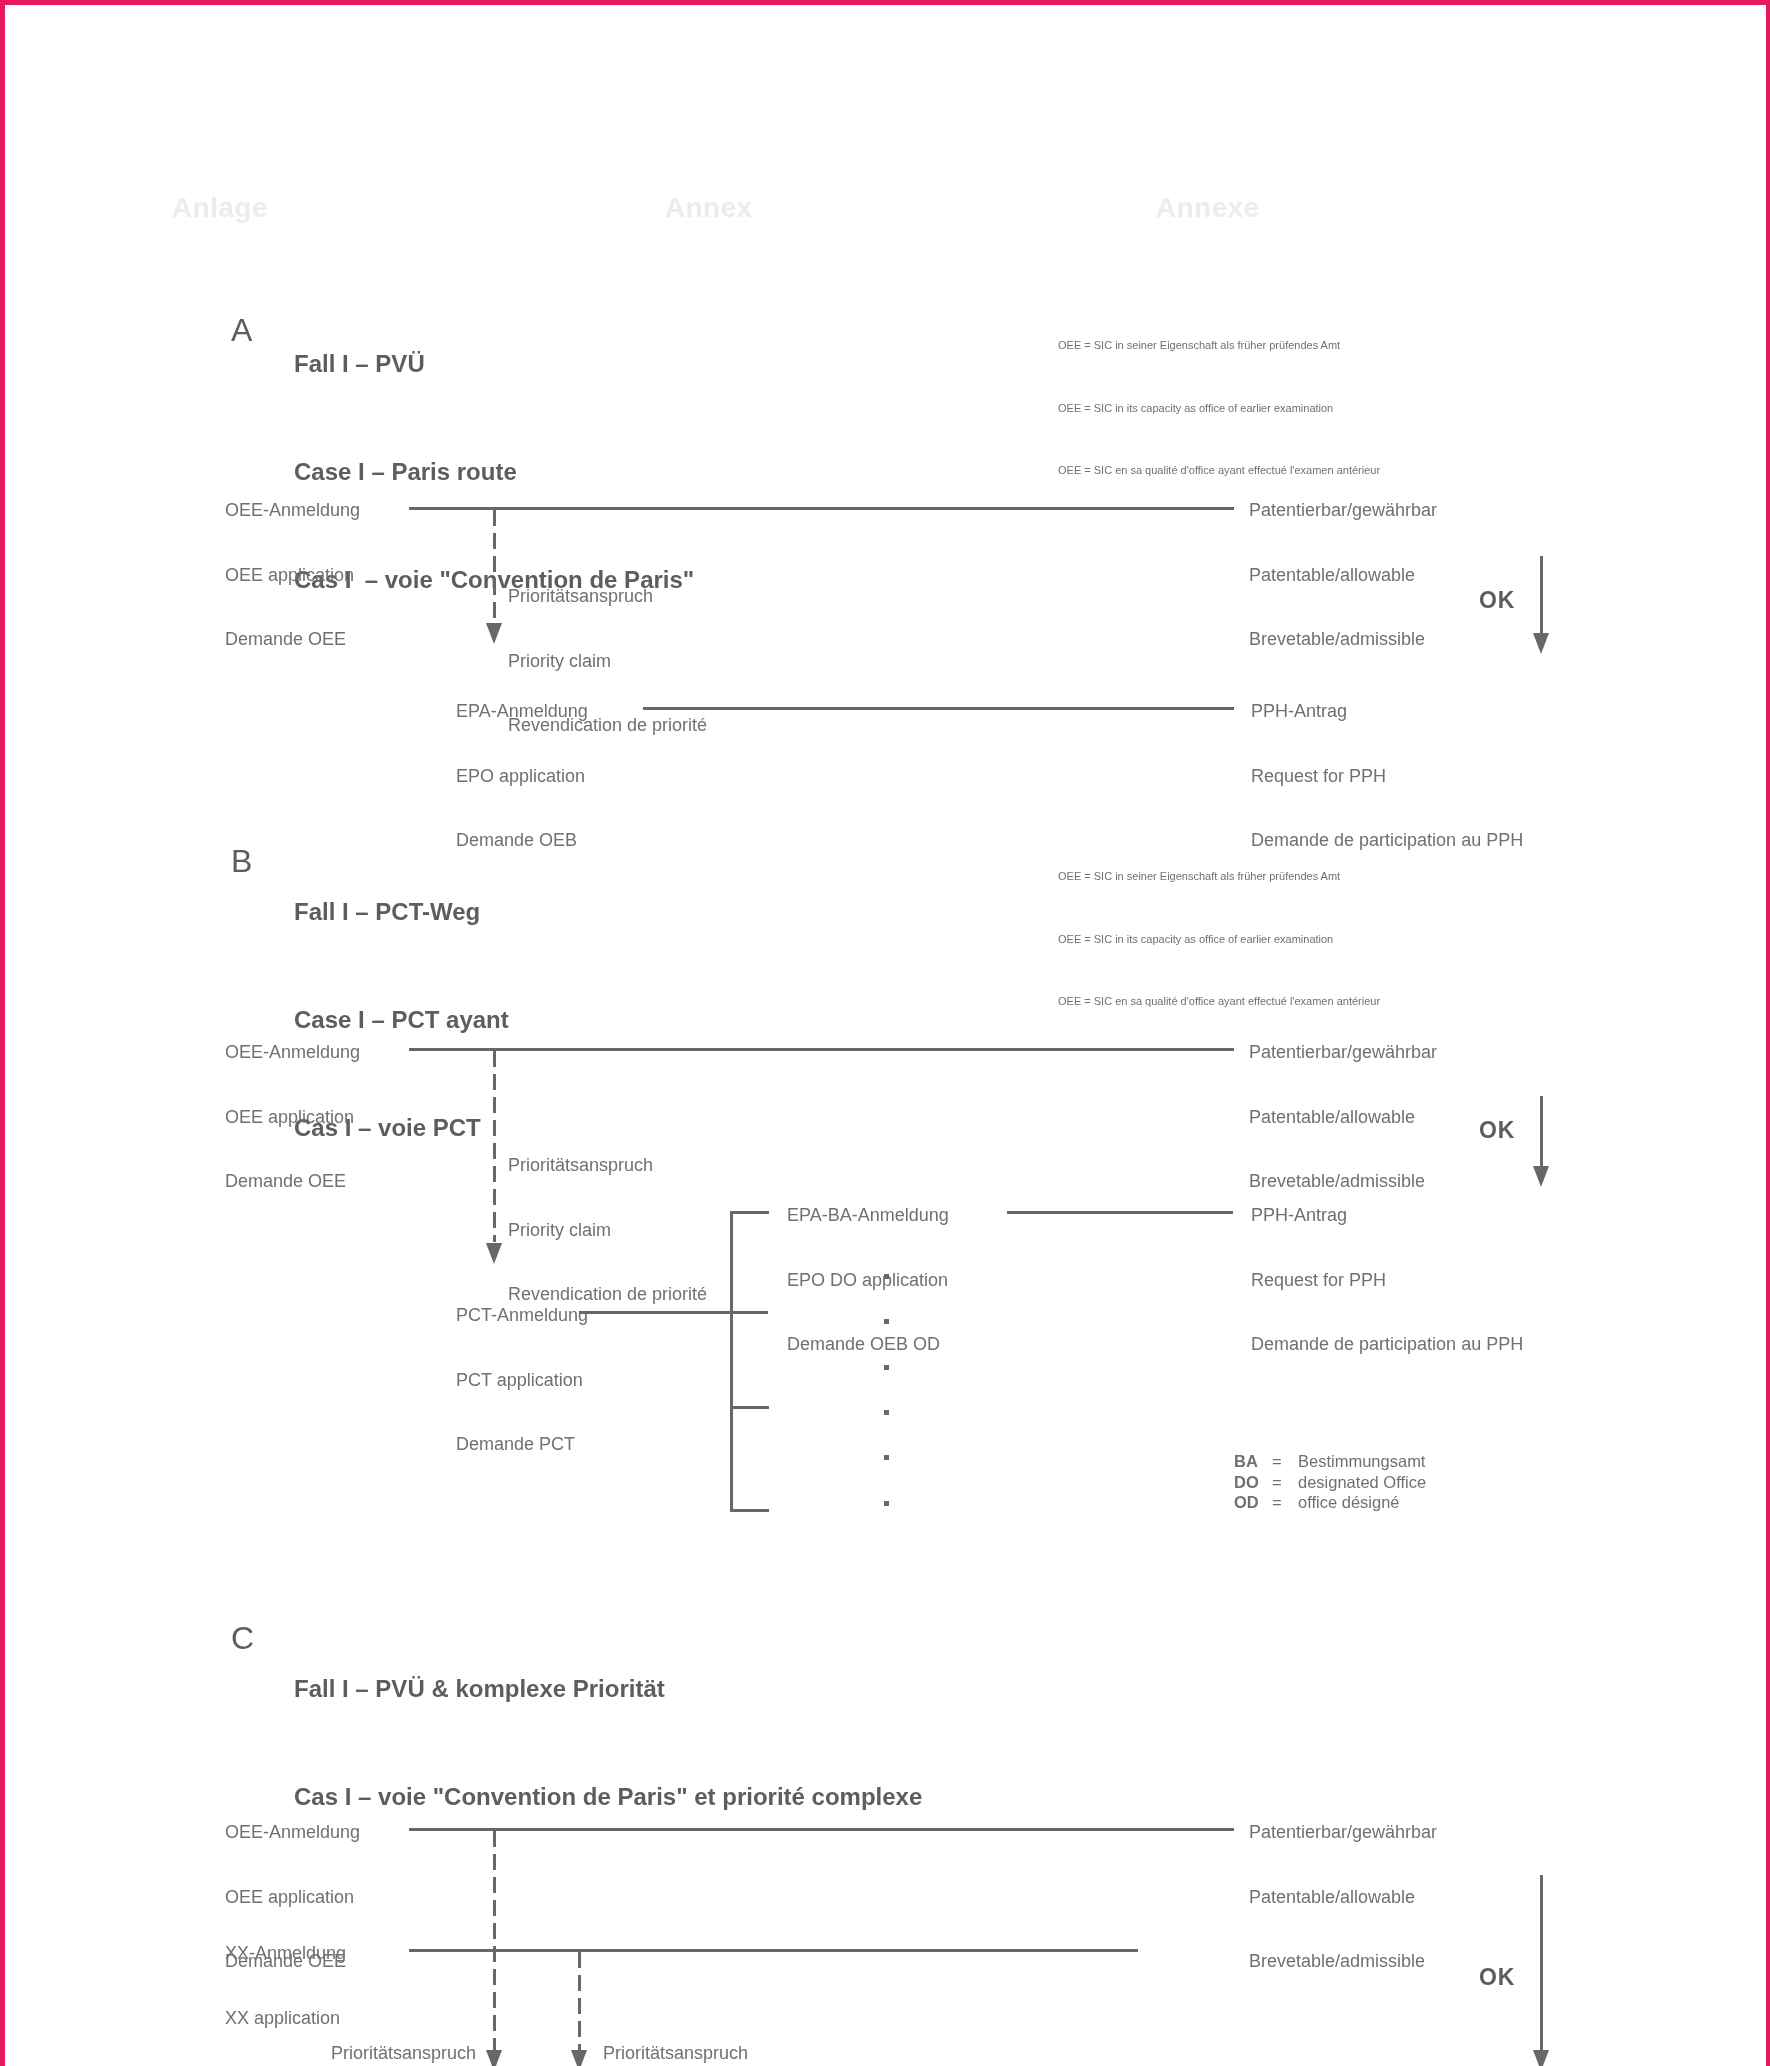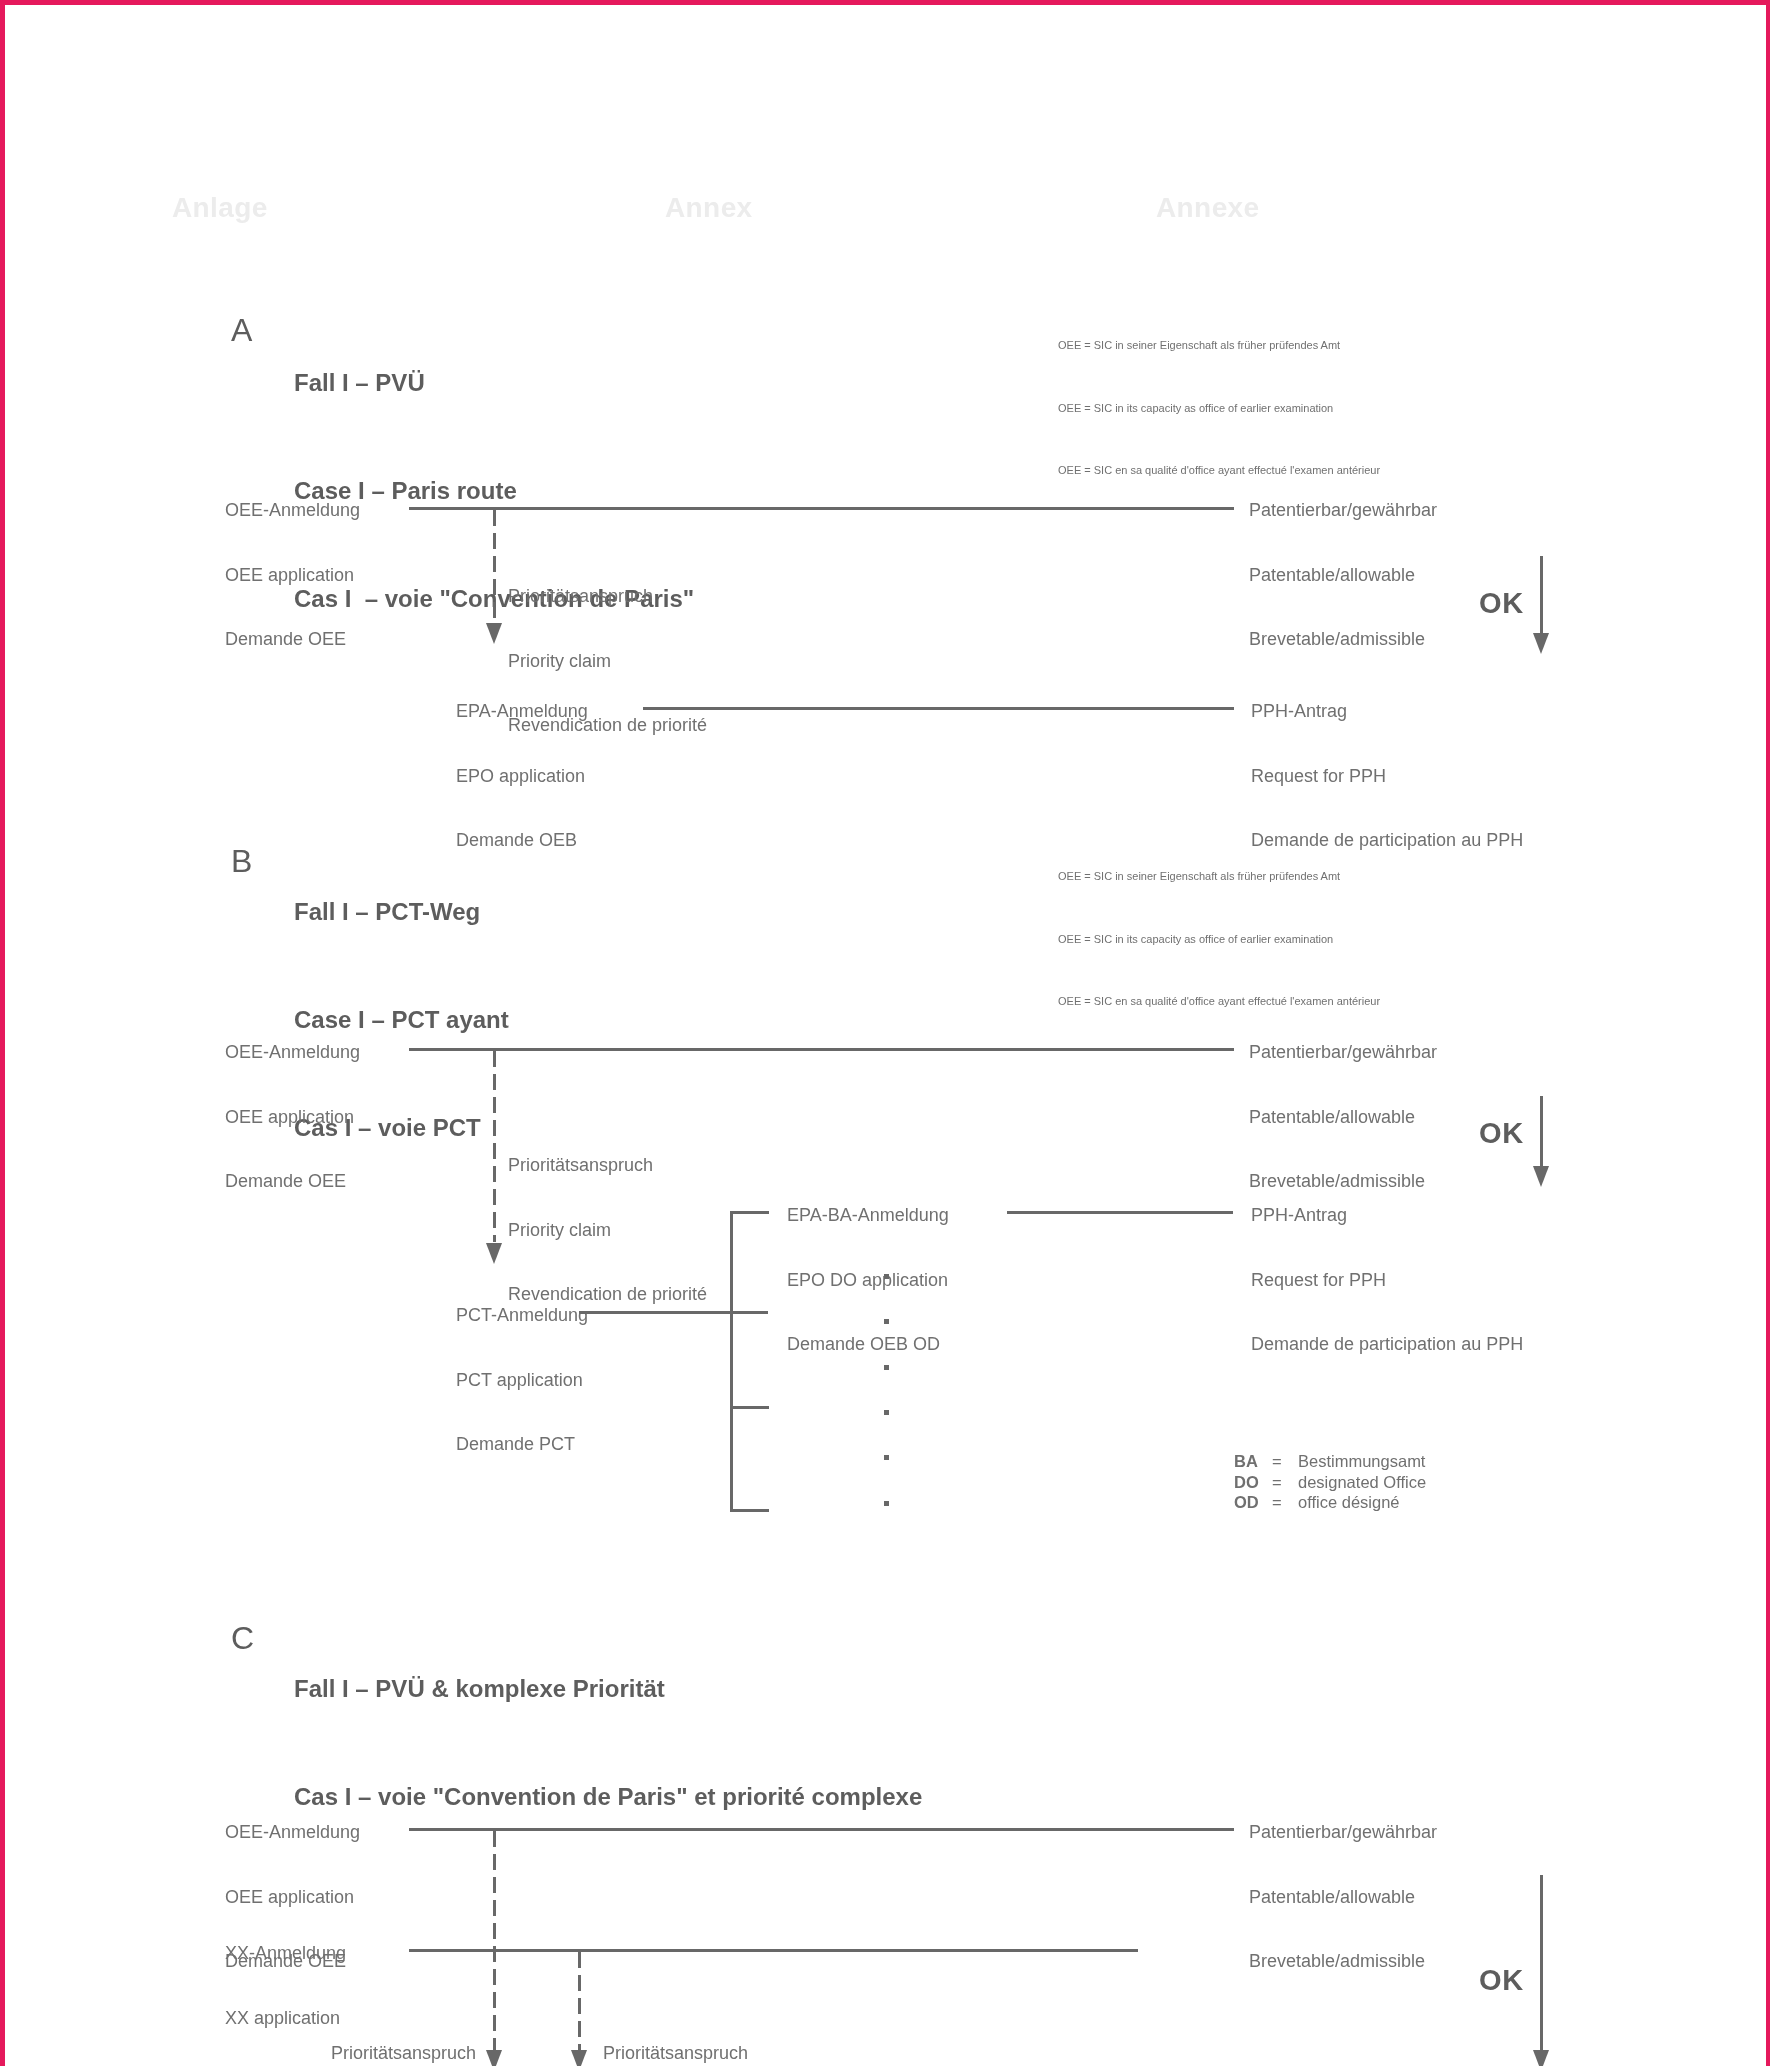--- a/index.html
+++ b/index.html
@@ -53,42 +53,42 @@
   }
   
   .vsolid{position:absolute;width:2.5px;background:var(--line);}
   
   .head{
     position:absolute;width:0;height:0;
     border-left:8.3px solid transparent;border-right:8.3px solid transparent;
     border-top:21.5px solid var(--line);
   }
   .ok{
-    position:absolute;font-size:29px;font-weight:700;color:var(--ink);
+    position:absolute;font-size:23px;font-weight:700;color:var(--ink);
     letter-spacing:0.8px;
   }
   
   .legend{position:absolute;font-size:16.5px;line-height:20.7px;color:var(--label);}
   .legend .row{display:flex;}
   .legend .abbr{width:38px;font-weight:bold;}
   .legend .eq{width:26px;}
   
   .dot{position:absolute;width:4.5px;height:4.5px;background:var(--line);}
 </style>
 </head>
 <body>
 
 <div class="page">
 
   <div class="ghost" style="left:167px">Anlage</div>
   <div class="ghost" style="left:660px">Annex</div>
   <div class="ghost" style="left:1151px">Annexe</div>
 
   <div class="sect-letter" style="left:226px;top:307px">A</div>
-  <div class="sect-title" style="left:289px;top:288px">
+  <div class="sect-title" style="left:289px;top:269px">
     <div>Fall I – PVÜ</div>
     <div>Case I – Paris route</div>
     <div>Cas I  – voie "Convention de Paris"</div>
   </div>
   <div class="note" style="left:1053px;top:289px">
     <div>OEE = SIC in seiner Eigenschaft als früher prüfendes Amt</div>
     <div>OEE = SIC in its capacity as office of earlier examination</div>
     <div>OEE = SIC en sa qualité d'office ayant effectué l'examen antérieur</div>
   </div>
 

